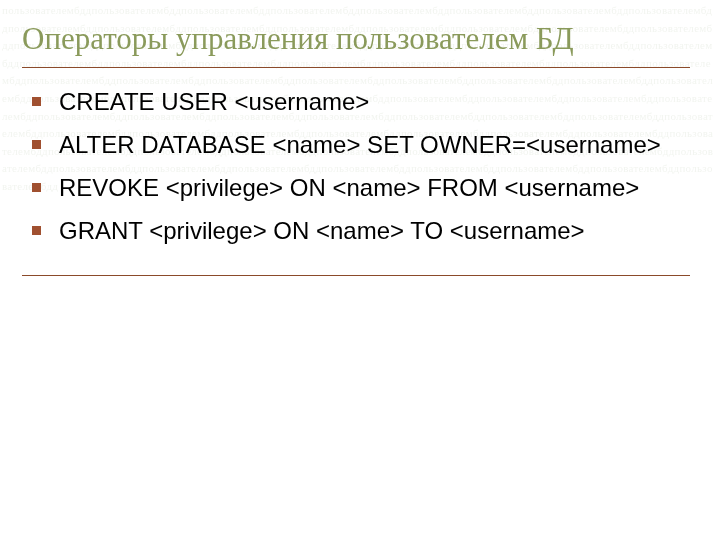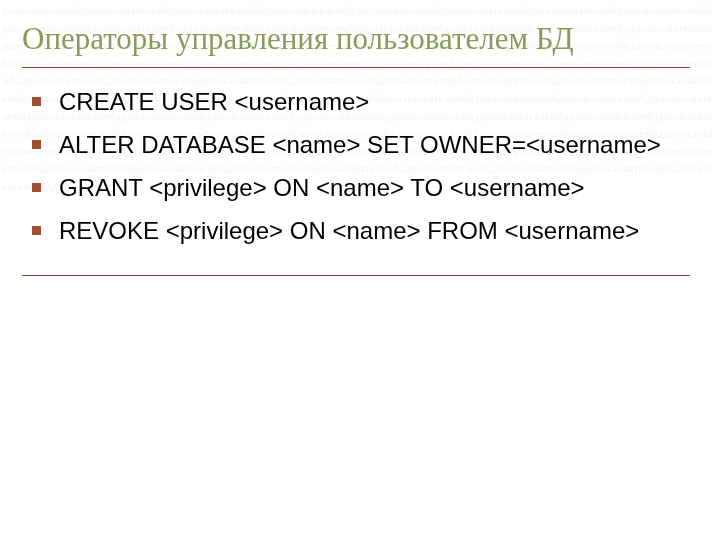--- a/index.html
+++ b/index.html
@@ -77,21 +77,21 @@
     <li class="item">
       <span class="bullet"></span>
       <span class="item-text">CREATE USER &lt;username&gt;</span>
     </li>
     <li class="item">
       <span class="bullet"></span>
       <span class="item-text">ALTER DATABASE &lt;name&gt; SET OWNER=&lt;username&gt;</span>
     </li>
     <li class="item">
       <span class="bullet"></span>
-      <span class="item-text">GRANT &lt;privilege&gt; ON &lt;name&gt; TO &lt;username&gt;</span>
+      <span class="item-text">REVOKE &lt;privilege&gt; ON &lt;name&gt; FROM &lt;username&gt;</span>
     </li>
     <li class="item">
       <span class="bullet"></span>
-      <span class="item-text">REVOKE &lt;privilege&gt; ON &lt;name&gt; FROM &lt;username&gt;</span>
+      <span class="item-text">GRANT &lt;privilege&gt; ON &lt;name&gt; TO &lt;username&gt;</span>
     </li>
   </ul>
   <div class="bottom-rule"></div>
 </div>
 
 </body></html>

